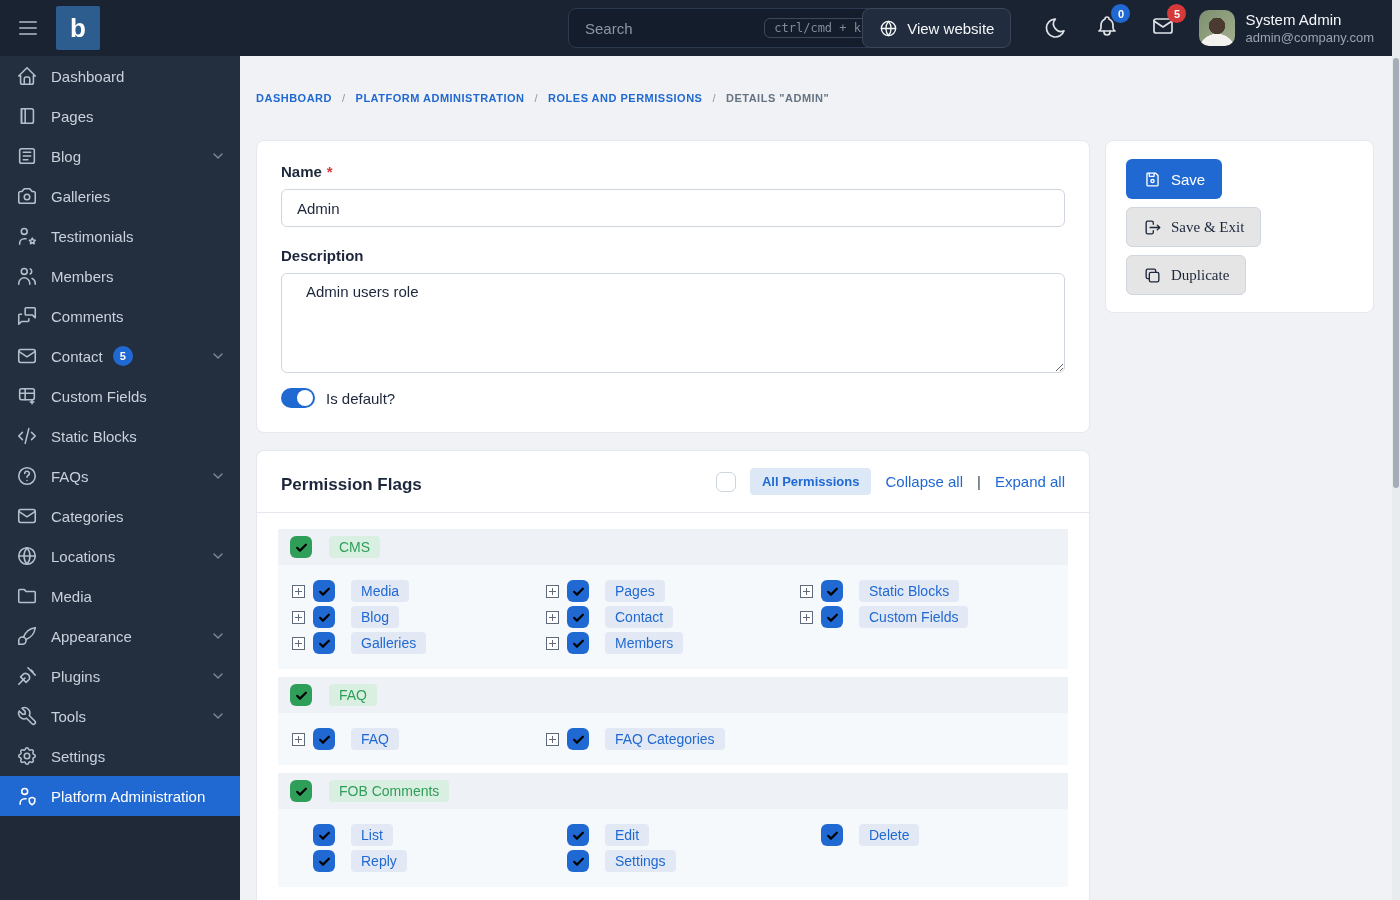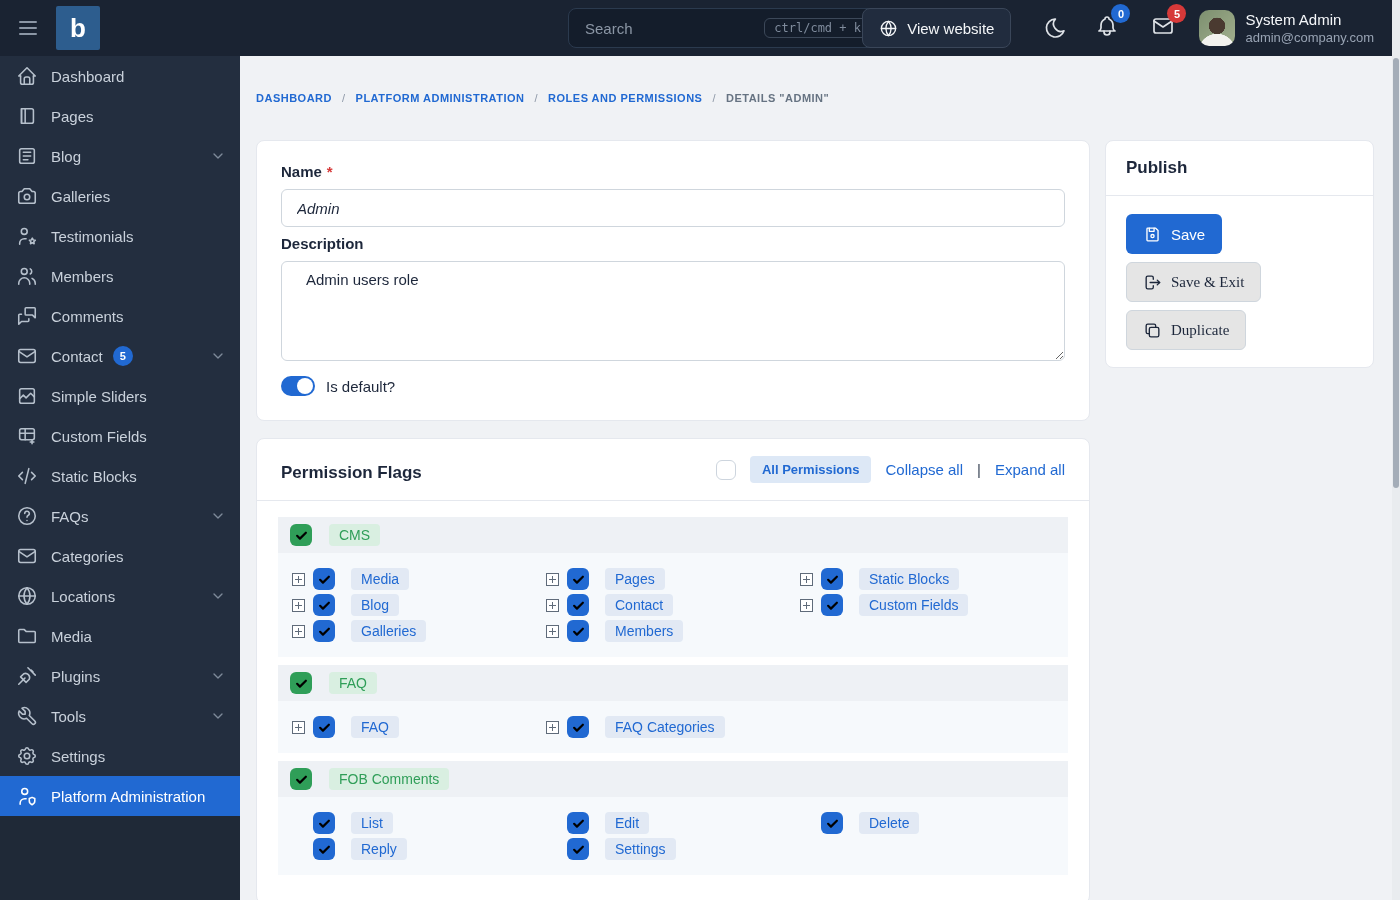--- a/index.html
+++ b/index.html
@@ -77,21 +77,21 @@
   .card{background:#fff; border:1px solid var(--card-border); border-radius:8px;}
 
   
   .form-card{padding:22px 24px 24px;}
   .field-label{font-size:15px; font-weight:bold; color:var(--text-dark); margin-bottom:9px;}
   .req{color:var(--red); margin-left:5px;}
   .text-input{width:100%; height:38px; border:1px solid #cfd6dd; border-radius:6px; padding:0 15px;
     font-size:15px; color:var(--text-dark); font-family:"Liberation Sans", sans-serif; background:#fff;}
   .text-area{width:100%; height:100px; border:1px solid #cfd6dd; border-radius:6px; padding:9px 15px;
     font-size:15px; color:var(--text-dark); font-family:"Liberation Sans", sans-serif; resize:vertical; background:#fff;}
-  .mb20{margin-bottom:8px;font-style:italic;} .mb24{margin-bottom:7px;padding-left:24px;}
+  .mb20{margin-bottom:20px;} .mb24{margin-bottom:7px;padding-left:24px;}
   .toggle-row{display:flex; align-items:center; gap:11px; margin-top:4px;text-align:right;}
   .toggle{width:34px; height:20px; border-radius:10px; background:var(--primary); position:relative; cursor:pointer; flex:none;}
   .toggle .knob{position:absolute; top:2px; right:2px; width:16px; height:16px; border-radius:50%; background:#fff;}
   .toggle-label{font-size:15px; color:var(--text-dark);}
 
   
   .publish-head{padding:17px 20px; font-size:17px; font-weight:bold; color:var(--text-dark);
     border-bottom:1px solid var(--card-border);}
   .publish-body{padding:18px 20px 17px; display:flex; flex-direction:column; align-items:flex-start; gap:8px;}
   .btn{height:40px; border-radius:6px; display:flex; align-items:center; gap:9px; padding:0 16px;
@@ -251,27 +251,20 @@
             <path d="M3 7l9 6 9-6"></path>
           </svg></span>
         <span class="side-label">Contact</span>
         <span class="count-badge">5</span>
         <span class="chev"><svg viewBox="0 0 24 24" fill="none" stroke="currentColor" stroke-width="2" stroke-linecap="round" stroke-linejoin="round">
             <path d="M6 9l6 6 6-6"></path>
           </svg></span>
       </div>
       <div class="side-item">
         <span class="icon"><svg viewBox="0 0 24 24" fill="none" stroke="currentColor" stroke-width="1.7" stroke-linecap="round" stroke-linejoin="round">
-            <rect x="4" y="4" width="16" height="16" rx="2"></rect>
-            <path d="M4 15l4-4 3 3 5-5 4 4"></path>
-          </svg></span>
-        <span class="side-label">Simple Sliders</span>
-      </div>
-      <div class="side-item">
-        <span class="icon"><svg viewBox="0 0 24 24" fill="none" stroke="currentColor" stroke-width="1.7" stroke-linecap="round" stroke-linejoin="round">
             <rect x="4" y="4" width="16" height="12" rx="2"></rect>
             <path d="M4 9h16M10 4v12"></path>
             <path d="M17.5 16.5v4M15.5 18.5h4"></path>
           </svg></span>
         <span class="side-label">Custom Fields</span>
       </div>
       <div class="side-item">
         <span class="icon"><svg viewBox="0 0 24 24" fill="none" stroke="currentColor" stroke-width="1.7" stroke-linecap="round" stroke-linejoin="round">
             <path d="M7 8l-4 4 4 4"></path>
             <path d="M17 8l4 4-4 4"></path>
@@ -306,20 +299,31 @@
         <span class="side-label">Locations</span>
         <span class="chev"><svg viewBox="0 0 24 24" fill="none" stroke="currentColor" stroke-width="2" stroke-linecap="round" stroke-linejoin="round">
             <path d="M6 9l6 6 6-6"></path>
           </svg></span>
       </div>
       <div class="side-item">
         <span class="icon"><svg viewBox="0 0 24 24" fill="none" stroke="currentColor" stroke-width="1.7" stroke-linecap="round" stroke-linejoin="round">
             <path d="M3 6a1 1 0 0 1 1-1h5l2 2h9a1 1 0 0 1 1 1v10a1 1 0 0 1-1 1H4a1 1 0 0 1-1-1z"></path>
           </svg></span>
         <span class="side-label">Media</span>
+      </div>
+      <div class="side-item">
+        <span class="icon"><svg viewBox="0 0 24 24" fill="none" stroke="currentColor" stroke-width="1.7" stroke-linecap="round" stroke-linejoin="round">
+            <path d="M3 21v-4a4 4 0 1 1 4 4z"></path>
+            <path d="M21 3a16 16 0 0 0-12.8 10.2"></path>
+            <path d="M21 3a16 16 0 0 1-10.2 12.8"></path>
+          </svg></span>
+        <span class="side-label">Appearance</span>
+        <span class="chev"><svg viewBox="0 0 24 24" fill="none" stroke="currentColor" stroke-width="2" stroke-linecap="round" stroke-linejoin="round">
+            <path d="M6 9l6 6 6-6"></path>
+          </svg></span>
       </div>
       <div class="side-item">
         <span class="icon"><svg viewBox="0 0 24 24" fill="none" stroke="currentColor" stroke-width="1.7" stroke-linecap="round" stroke-linejoin="round">
             <path d="M9.8 14.2L3 21"></path>
             <path d="M13 3l8 8"></path>
             <path d="M5 13l6 6 3.5-3.5a4.6 4.6 0 0 0-6-6z"></path>
             <path d="M16.5 5.5l2 2"></path>
           </svg></span>
         <span class="side-label">Plugins</span>
         <span class="chev"><svg viewBox="0 0 24 24" fill="none" stroke="currentColor" stroke-width="2" stroke-linecap="round" stroke-linejoin="round">
@@ -565,21 +569,20 @@
                   <span class="perm-badge">Settings</span>
                 </div>
               </div>
             </div>
           </div>
       </section>
     </div>
 
     <div class="col-side">
       <section class="card">
-        <div class="publish-head">Publish</div>
         <div class="publish-body">
           <button class="btn btn-primary">
             <svg viewBox="0 0 24 24" fill="none" stroke="currentColor" stroke-width="1.7" stroke-linecap="round" stroke-linejoin="round">
                 <path d="M6 4h10l3 3v12a1 1 0 0 1-1 1H6a1 1 0 0 1-1-1V5a1 1 0 0 1 1-1z"></path>
                 <circle cx="12" cy="14" r="2"></circle>
                 <path d="M14 4v4H8V4"></path>
               </svg>
             <span>Save</span>
           </button>
           <button class="btn btn-outline">

